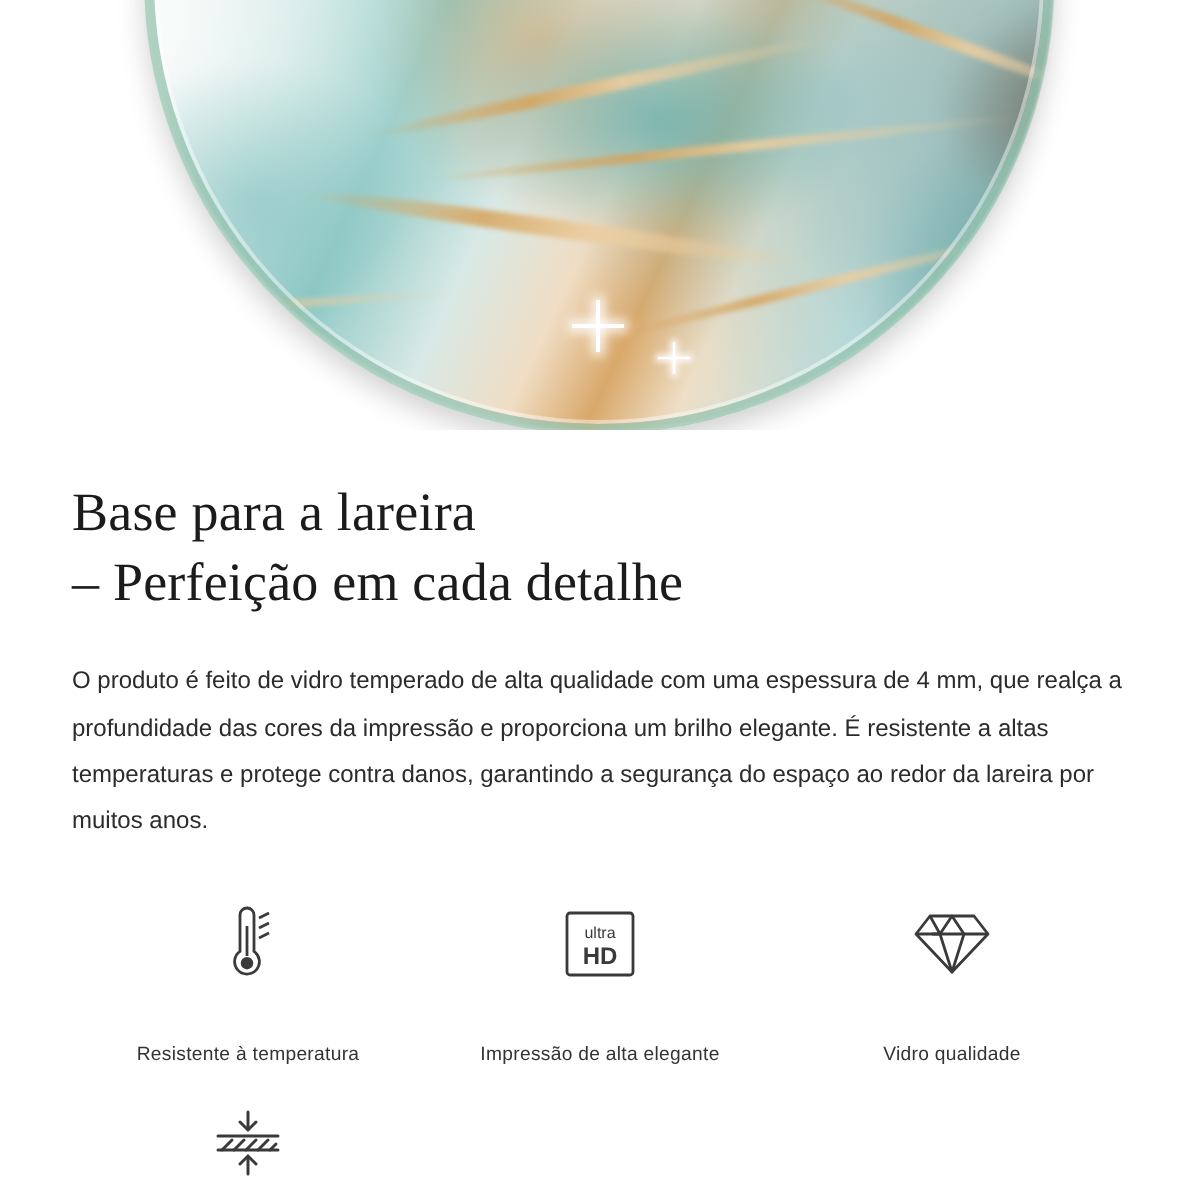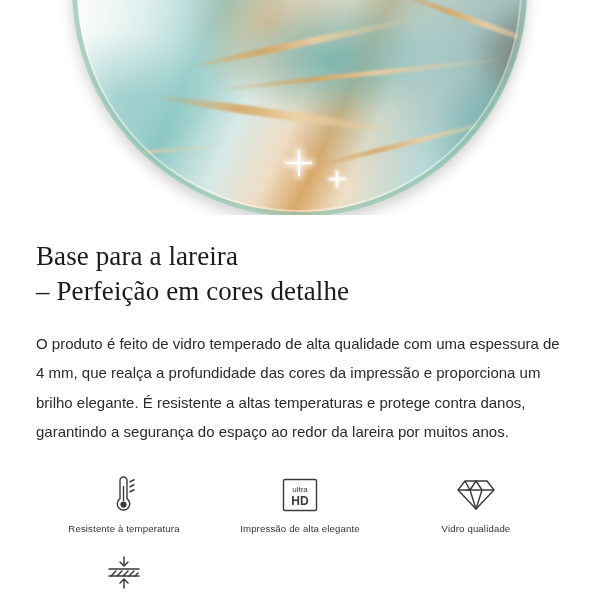--- a/index.html
+++ b/index.html
@@ -118,21 +118,21 @@
     font-family: "Liberation Serif", serif;
     font-size: 27px;
     line-height: 1.30;
     color: #1b1b1b;
     font-weight: 400;
     letter-spacing: .1px;
   }
   .headline .l2 { display: block; }
   .body-text {
     margin-top: 20px;
-    font-size: 15px;
+    font-size: 12px;
     line-height: 1.95;
     color: #2b2b2b;
     max-width: 540px;
   }
 
   
   .features {
     margin-top: 26px;
     display: grid;
     grid-template-columns: repeat(3, 1fr);
@@ -146,21 +146,21 @@
     text-align: center;
   }
   .feature-icon {
     height: 46px;
     display: flex;
     align-items: center;
     justify-content: center;
     color: #4d7c0f;
   }
   .feature-label {
-    margin-top: 5px;
+    margin-top: 27px;
     font-size: 9.6px;
     color: #333333;
     letter-spacing: .15px;
   }
   svg { display: block; }
 </style>
 </head>
 <body>
 
 <div class="page">
@@ -181,21 +181,21 @@
     <div class="plate-outside"></div>
     <div class="plate"></div>
     <div class="sparkle sp1"></div>
     <div class="sparkle sp2"></div>
   </div>
 
   <div class="content">
 
     <h1 class="headline">
       <span>Base para a lareira</span>
-      <span class="l2">– Perfeição em cores detalhe</span>
+      <span class="l2">– Perfeição em cada detalhe</span>
     </h1>
 
     <p class="body-text">O produto é feito de vidro temperado de alta qualidade com uma espessura de 4 mm, que realça a profundidade das cores da impressão e proporciona um brilho elegante. É resistente a altas temperaturas e protege contra danos, garantindo a segurança do espaço ao redor da lareira por muitos anos.</p>
 
     <div class="features">
 
       <div class="feature">
         <div class="feature-icon">
           <svg width="34" height="40" viewBox="0 0 34 40" fill="none" stroke="#3a3a3a" stroke-width="1.4">
             <path d="M13 5.5a3.5 3.5 0 0 1 7 0v18.2a6.2 6.2 0 1 1-7 0z"></path>

